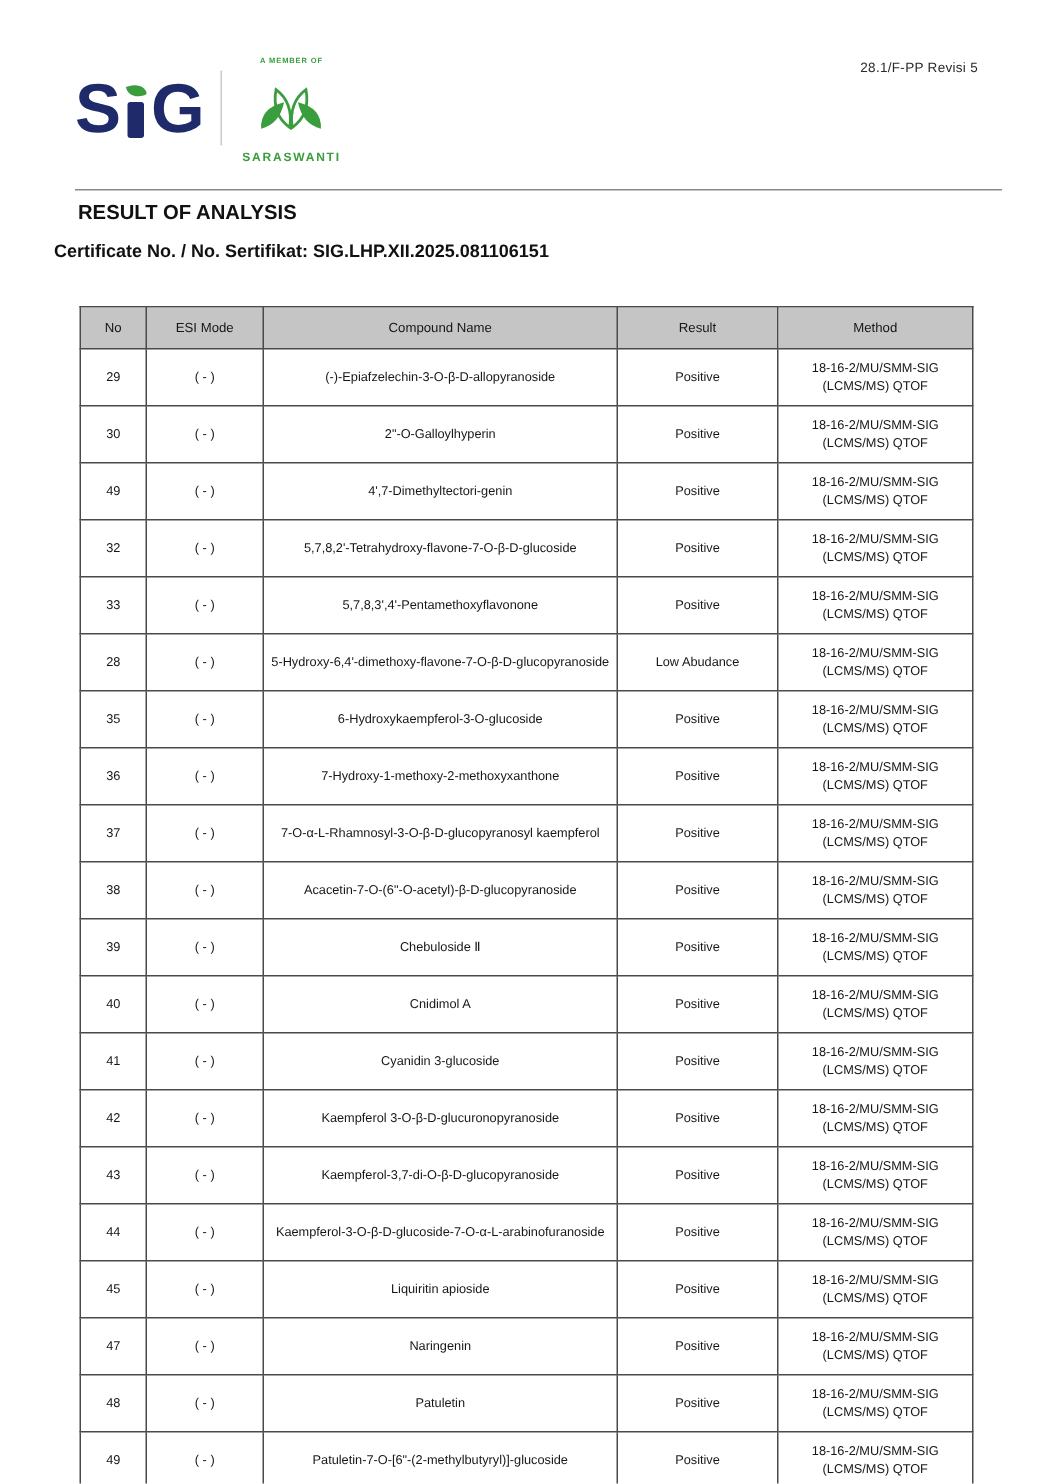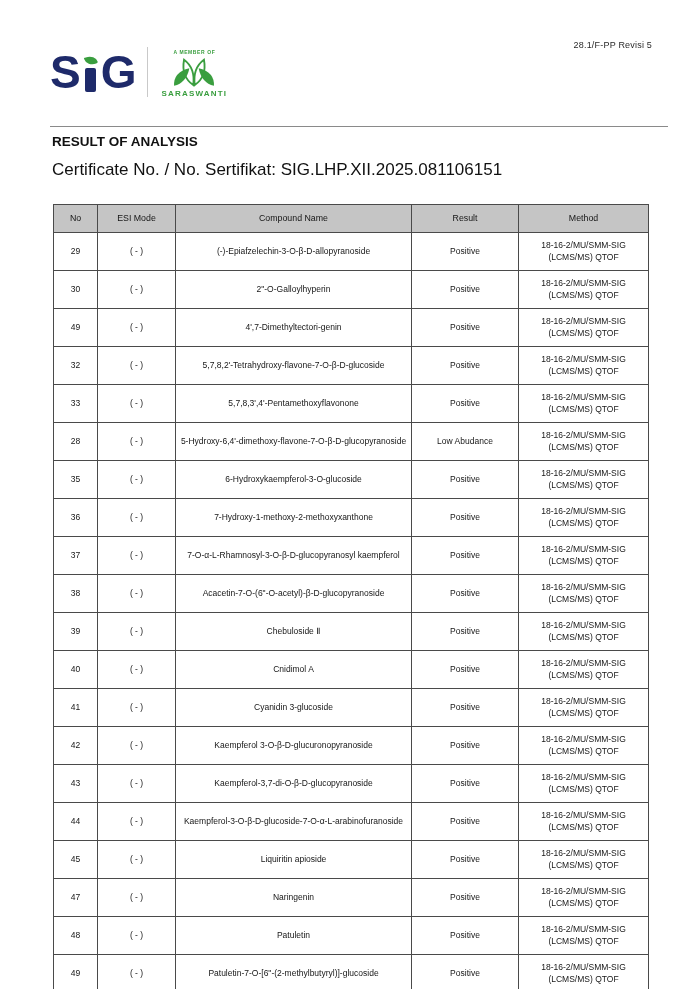--- a/index.html
+++ b/index.html
@@ -32,42 +32,42 @@
     position:absolute; bottom:0; left:1px; width:11px; height:24px;
     background:#1e2a6a; border-radius:2px;
   }
   .sig-i-leaf {
     position:absolute; top:-2px; left:1px; width:12px; height:9px;
     background:#3a9e3f; border-radius:0 100% 20% 100%;
     transform:rotate(-18deg);
   }
   .logo-divider { width:1px; height:50px; background:#c9c9c9; }
   .member-block {
-    display:flex; flex-direction:column; align-items:center; gap:1px;
+    display:flex; flex-direction:column; align-items:center; gap:12px;
     padding-top:2px;
     justify-content:center;
   }
   .member-of {
     font-size:5px; color:#3a9e3f; letter-spacing:0.6px; font-weight:bold;
   }
   .member-name {
     font-size:8px; color:#3a9e3f; font-weight:bold; letter-spacing:1.2px;
   }
   
   .section-rule {
     position:absolute; left:50px; right:32px; top:126px;
     border-top:1px solid #8a8a8a;
   }
   .page-title {
     position:absolute; left:52px; top:134px;
     font-size:13.5px; font-weight:bold; color:#111;
   }
   .certificate-line {
-    position:absolute; left:52px; top:160px;
-    font-size:17px; font-weight:normal; color:#111;
+    position:absolute; left:36px; top:160px;
+    font-size:12px; font-weight:bold; color:#111;
   }
   
   table.results {
     position:absolute; left:53px; top:204px;
     border-collapse:collapse; table-layout:fixed; width:595px;
     font-size:8.5px; color:#161616;
   }
   table.results th, table.results td {
     border:1px solid #4a4a4a; text-align:center; vertical-align:middle;
     padding:2px 4px; line-height:1.3; overflow:hidden;

